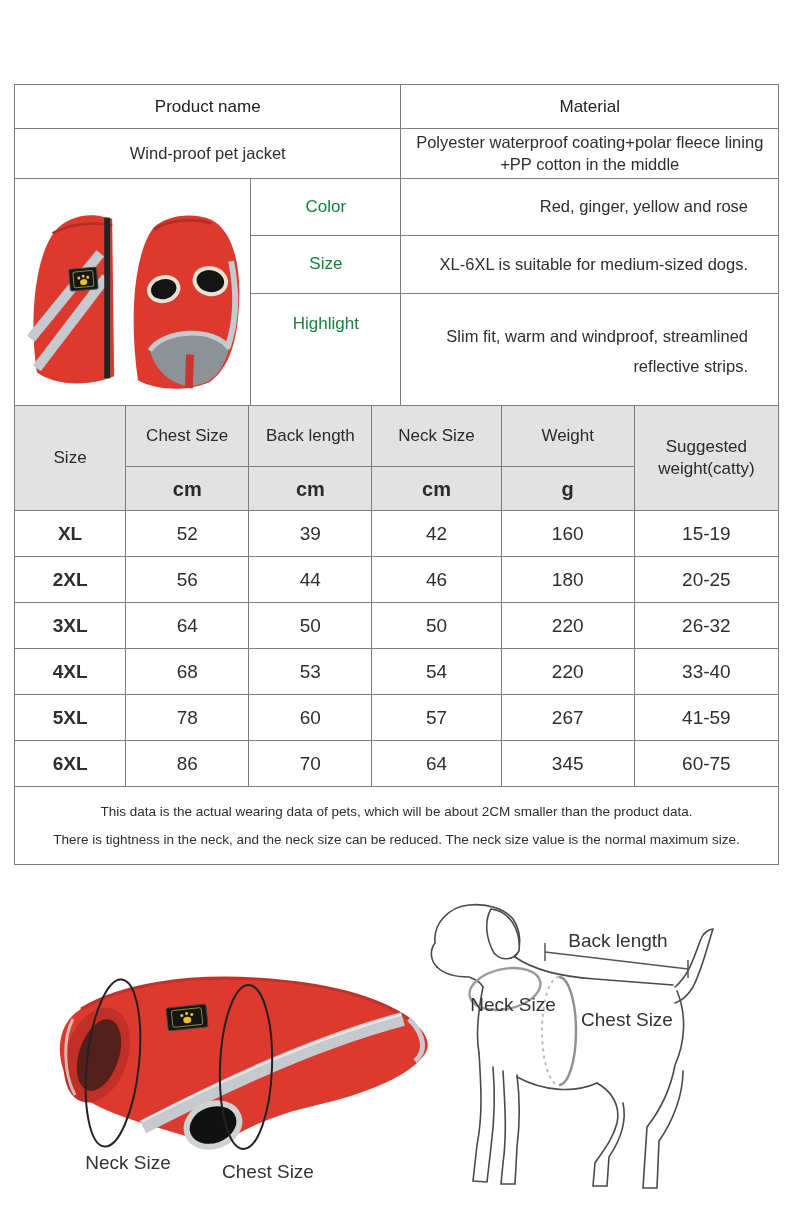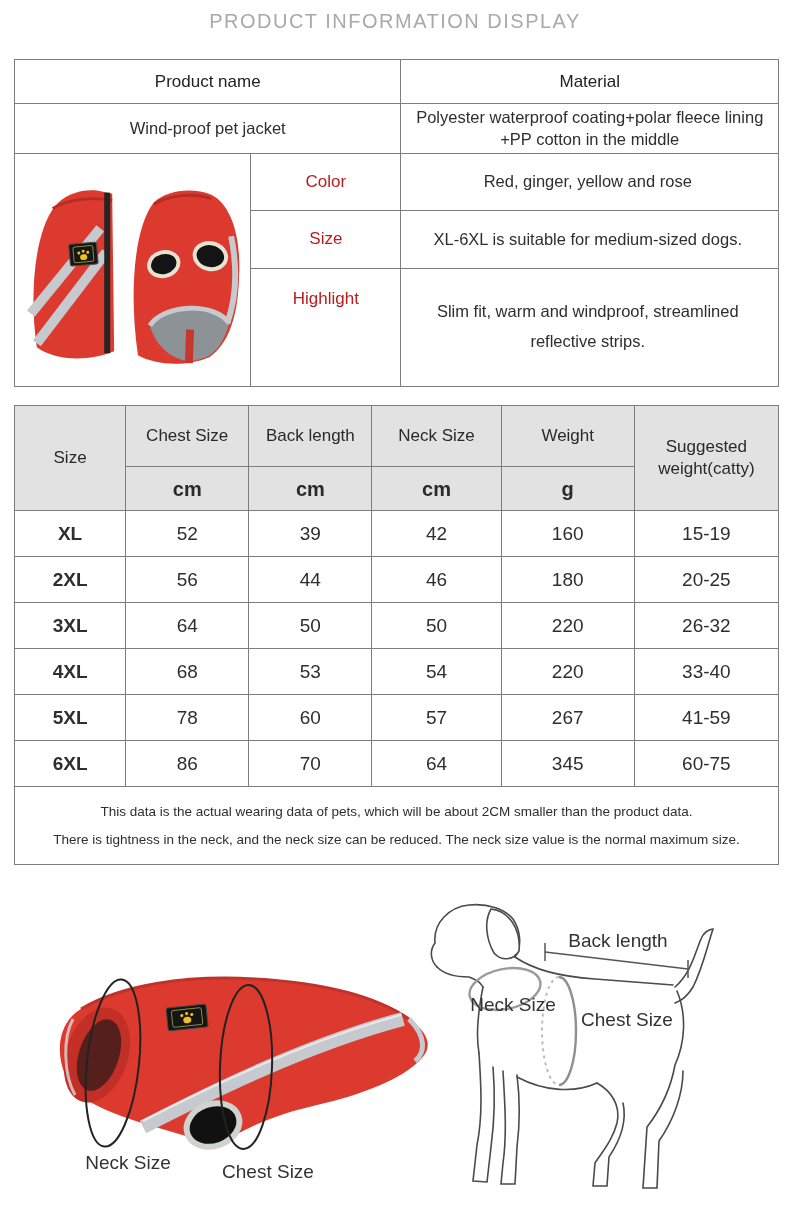--- a/index.html
+++ b/index.html
@@ -7,30 +7,30 @@
     position:relative;width:790px;height:1217px;background:#fff;overflow:hidden;
     font-family:"Liberation Sans",sans-serif;color:#2e2e2e;
   }
   .title{
     position:absolute;top:10px;left:0;width:100%;text-align:center;
     font-size:20px;letter-spacing:1.5px;color:#a9a9a9;font-weight:400;
   }
   table{border-collapse:collapse;table-layout:fixed;position:absolute;left:14px;background:#fff;}
   td{border:1px solid #7d7d7d;text-align:center;vertical-align:middle;padding:0;overflow:hidden;}
   
-  .t1{top:59px;width:765px;}
+  .t1{top:84px;width:765px;}
   .t1 .r1 td{height:43px;font-size:17px;color:#222;}
   .t1 .r2 td{height:44px;font-size:16.5px;}
   .t1 .mat{font-size:15.5px;line-height:1.35;padding:2px 8px;}
   .t1 .rc td{height:56px;}
   .t1 .rs td{height:57px;}
   .t1 .rh td{height:97px;}
-  .t1 .lab{font-size:17px;color:#b91c1c;}
+  .t1 .lab{font-size:17px;color:#15803d;}
   .t1 .rh .lab{vertical-align:top;padding-top:20px;}
-  .t1 .val{text-align:center;padding-left:26px;padding-right:30px;font-size:16.5px;}
+  .t1 .val{text-align:right;padding-left:26px;padding-right:30px;font-size:16.5px;}
   .t1 .val.hl{line-height:1.8;}
   .t1 .imgcell{padding:0;vertical-align:middle;}
   
   .t2{top:405px;width:765px;}
   .t2 .hdr td{background:#e2e2e2;font-size:17px;color:#2a2a2a;line-height:1.3;}
   .t2 .h1 td{height:60px;}
   .t2 .h2 td{height:43px;font-size:20px;font-weight:bold;}
   .t2 .data td{height:45px;font-size:19px;margin-top:12px;}
   .t2 .data .sz{font-weight:bold;font-size:19px;}
   .t2 .notes-cell{height:77px;font-size:13.5px;line-height:2.05;color:#2e2e2e;padding:0 6px;}
@@ -38,21 +38,20 @@
   .guide-label{
     position:absolute;font-size:19px;color:#333;text-align:center;white-space:nowrap;
   }
   svg{display:block;}
 </style>
 </head>
 <body>
 
 <div class="page">
 
-  <div class="title">PRODUCT INFORMATION DISPLAY</div>
 
   <table class="t1">
     <colgroup>
         <col style="width:236px">
         <col style="width:150px">
         <col style="width:377px">
       </colgroup>
     <tbody>
         <tr class="r1">
       <td colspan="2">Product name</td>

